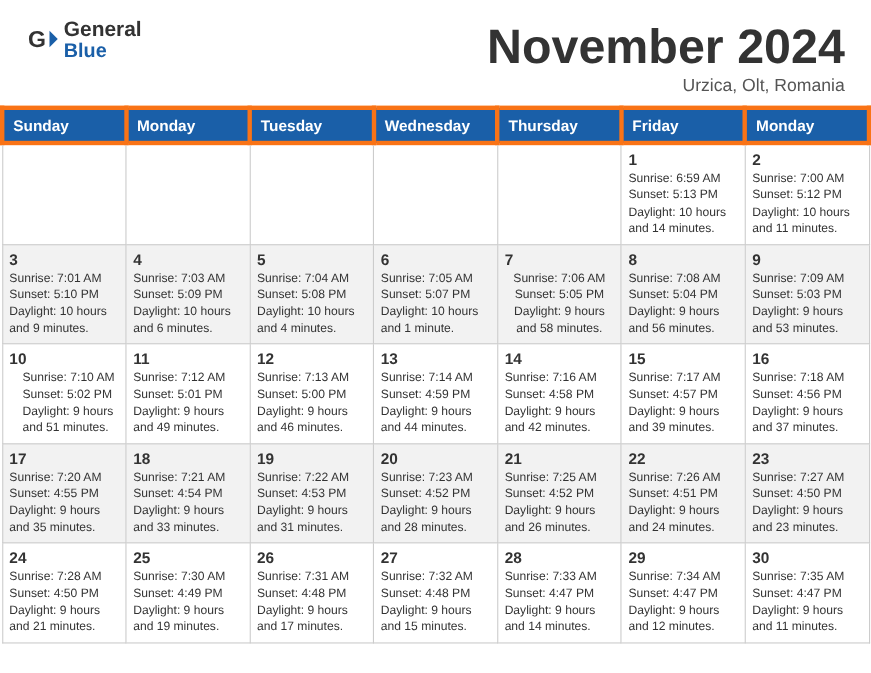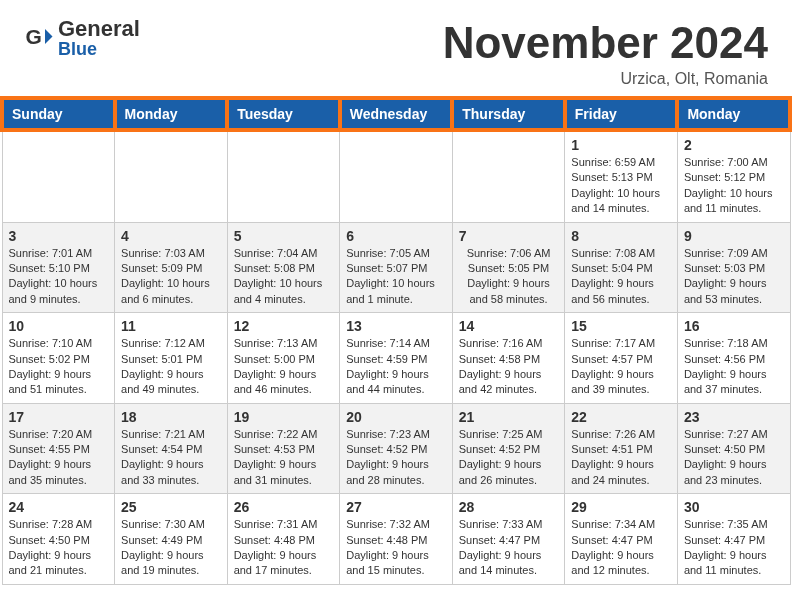--- a/index.html
+++ b/index.html
@@ -1,20 +1,20 @@
 <!DOCTYPE html>
 <html><head>
   <meta charset="utf-8">
   <style>
     * { box-sizing: border-box; margin: 0; padding: 0; }
     body { font-family: Arial, sans-serif; background: #fff; width: 792px; min-height: 612px; }
     .header { display: flex; justify-content: space-between; align-items: flex-start; padding: 18px 24px 8px 24px; }
     .logo { display: flex; align-items: center; }
     .logo-text { display: flex; flex-direction: column; line-height: 1; }
-    .logo-general { font-size: 22px; font-weight: bold; color: #333; }
+    .logo-general { font-size: 19px; font-weight: bold; color: #333; }
     .logo-blue { font-size: 18px; font-weight: bold; color: #1a5fa8; }
     .logo-icon { width: 30px; height: 30px; margin-right: 4px; }
     .title-block { text-align: right; }
     .month-title { font-size: 44px; font-weight: bold; color: #333; }
     .location { font-size: 16px; color: #555; margin-top: 2px; }
     .calendar { width: 100%; border-collapse: collapse; margin: 0; }
     .calendar th { background: #1a5fa8; color: #fff; text-align: left; padding: 6px 8px; font-size: 14px; font-weight: bold; border: 4px solid #f97316; }
     .calendar td { vertical-align: top; border: 1px solid #ccc; padding: 5px 6px; font-size: 11px; color: #333; width: calc(100%/7); min-height: 80px; }
     .day-num { font-size: 14px; font-weight: bold; display: block; margin-bottom: 2px; }
     .day-detail { font-size: 11px; line-height: 1.4; color: #333; }
@@ -114,21 +114,21 @@
         <td>
           <span class="day-num">9</span>
           <div class="day-detail" style="white-space: pre-line;">Sunrise: 7:09 AM
 Sunset: 5:03 PM
 Daylight: 9 hours and 53 minutes.</div>
         </td>
       </tr>
       <tr class="row-norm">
         <td>
           <span class="day-num">10</span>
-          <div class="day-detail" style="white-space: pre-line;">Sunrise: 7:10 AM
+          <div class="day-detail" style="white-space: pre-line; margin-left: 12px;">Sunrise: 7:10 AM
 Sunset: 5:02 PM
 Daylight: 9 hours and 51 minutes.</div>
         </td>
         <td>
           <span class="day-num">11</span>
           <div class="day-detail" style="white-space: pre-line;">Sunrise: 7:12 AM
 Sunset: 5:01 PM
 Daylight: 9 hours and 49 minutes.</div>
         </td>
         <td>

